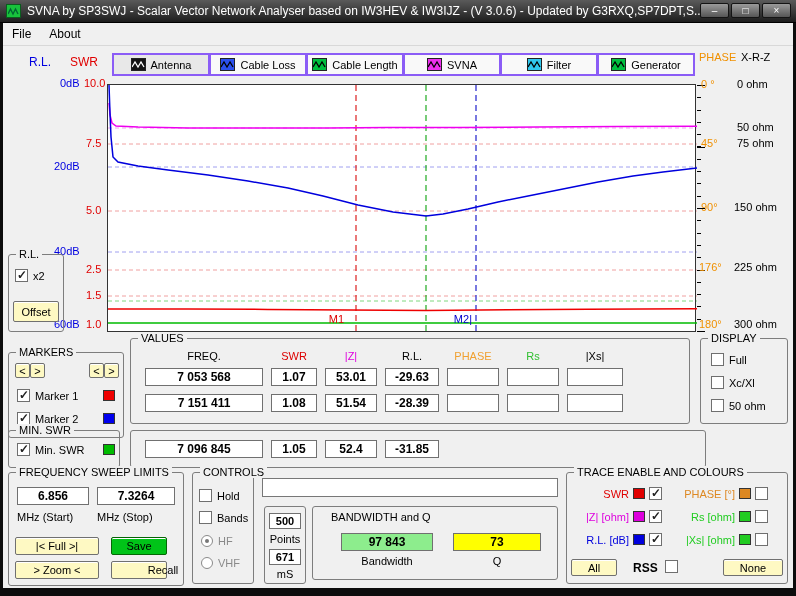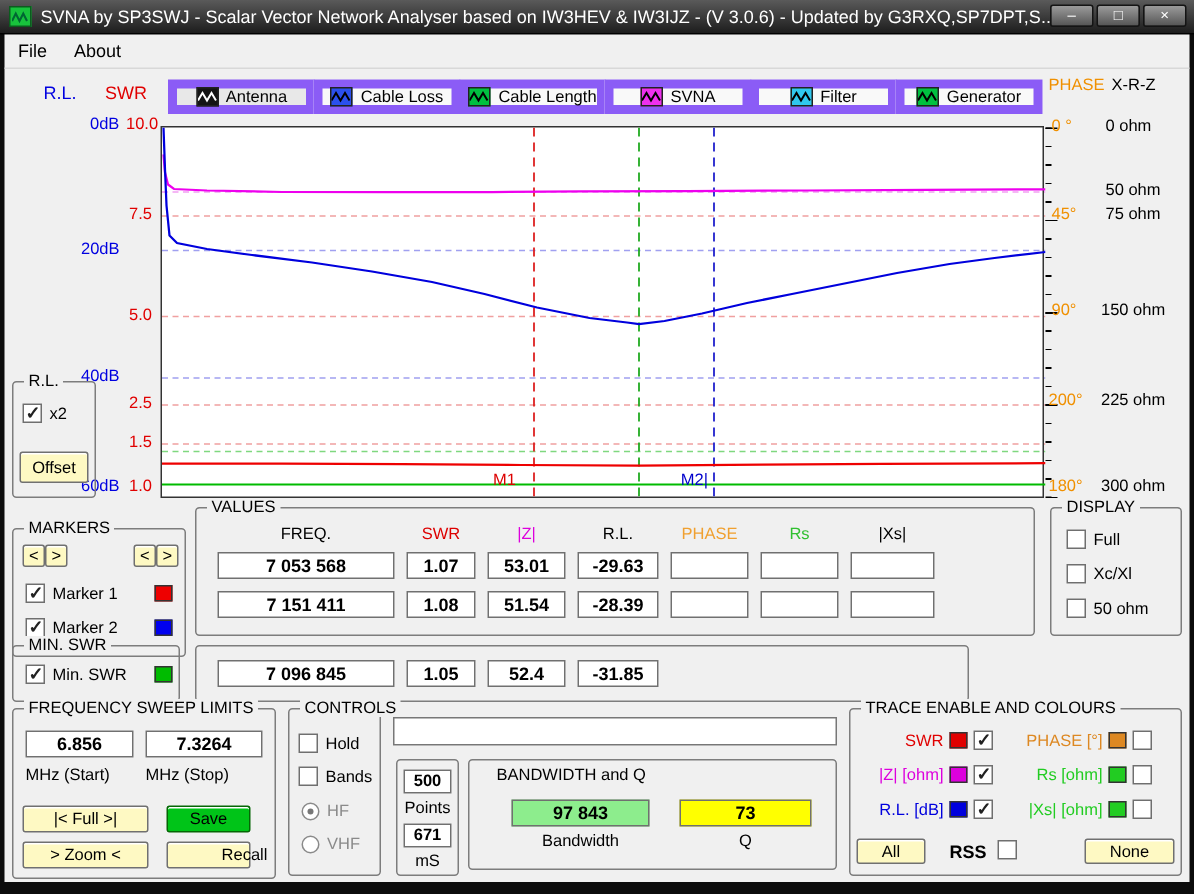--- a/index.html
+++ b/index.html
@@ -23,21 +23,21 @@
   
   .menubar { position:absolute; left:3px; top:23px; width:790px; height:23px; background:#f0f0f0;
     border-bottom:1px solid #d8d8d8; display:flex; align-items:center; }
   .menu-item { padding:3px 9px; font-size:12px; }
 
   .client { position:absolute; left:3px; top:46px; width:790px; height:542px; background:#f0f0f0; }
 
   
   .tb-row { position:absolute; left:112px; top:53px; width:583px; height:23px; display:flex; }
   .tb-btn { flex:1; display:flex; align-items:center; justify-content:center; gap:5px;
-    background:#f9f9f9; border:6px solid #8b5cf6; margin-left:-1px; font-size:11px; }
+    background:#f9f9f9; border:2px solid #8b5cf6; margin-left:-1px; font-size:11px; }
   .tb-btn:first-child { margin-left:0; background:#e8e8e8; }
   .tb-icon { width:15px; height:13px; border:1px solid #222; display:flex; align-items:center; justify-content:center; }
   .tb-btn:first-child .tb-icon polyline { stroke:#fff; }
 
   
   .chart { position:absolute; left:107px; top:84px; width:589px; height:248px; background:#fff; border:1px solid #333; }
   .ticks-minor { position:absolute; left:697px; top:85px; width:4px; height:246px;
     background:repeating-linear-gradient(to bottom,#000 0 1px,transparent 1px 12.3px); }
   .ticks-major { position:absolute; left:697px; top:85px; width:8px; height:247px;
     background:repeating-linear-gradient(to bottom,#000 0 1px,transparent 1px 61.5px); }
@@ -189,21 +189,21 @@
       <text x="236" y="238" fill="#dd0000" font-size="11" text-anchor="end">M1</text>
       <text x="364" y="238" fill="#0000cc" font-size="11" text-anchor="end">M2|</text>
     </svg>
   </div>
 
   <div class="ticks-minor"></div>
   <div class="ticks-major"></div>
   <div class="lbl" style="left:701px; top:78px; color:#f09000;">0 °</div>
   <div class="lbl" style="left:701px; top:137px; color:#f09000;">45°</div>
   <div class="lbl" style="left:701px; top:201px; color:#f09000;">90°</div>
-  <div class="lbl" style="left:699px; top:261px; color:#f09000;">200°</div>
+  <div class="lbl" style="left:699px; top:261px; color:#f09000;">176°</div>
   <div class="lbl" style="left:699px; top:318px; color:#f09000;">180°</div>
   <div class="lbl" style="left:737px; top:78px;">0 ohm</div>
   <div class="lbl" style="left:737px; top:121px;">50 ohm</div>
   <div class="lbl" style="left:737px; top:137px;">75 ohm</div>
   <div class="lbl" style="left:734px; top:201px;">150 ohm</div>
   <div class="lbl" style="left:734px; top:261px;">225 ohm</div>
   <div class="lbl" style="left:734px; top:318px;">300 ohm</div>
 
   <div class="group" style="left:8px; top:254px; width:56px; height:78px;">
     <div class="gtitle">R.L.</div>
@@ -264,21 +264,21 @@
   </div>
 
   <div class="group" style="left:8px; top:430px; width:112px; height:38px;">
     <div class="gtitle">MIN. SWR</div>
     <div class="hrow" style="left:8px; top:12px; width:98px;">
       <div class="cb checked"></div>
       <span style="flex:1">Min. SWR</span>
       <div class="swatch" style="background-color: rgb(0, 187, 0);"></div>
     </div>
   </div>
-  <div class="group" style="left:130px; top:430px; width:516px; height:38px;padding-left:11px;">
+  <div class="group" style="left:130px; top:430px; width:576px; height:38px;padding-left:11px;">
     <div class="vgrid" style="left:14px; top:9px; width:478px;">
       <div class="gcell">7 096 845</div>
       <div class="gcell">1.05</div>
       <div class="gcell">52.4</div>
       <div class="gcell">-31.85</div>
       <div></div>
         <div></div>
         <div></div>
     </div>
   </div>

